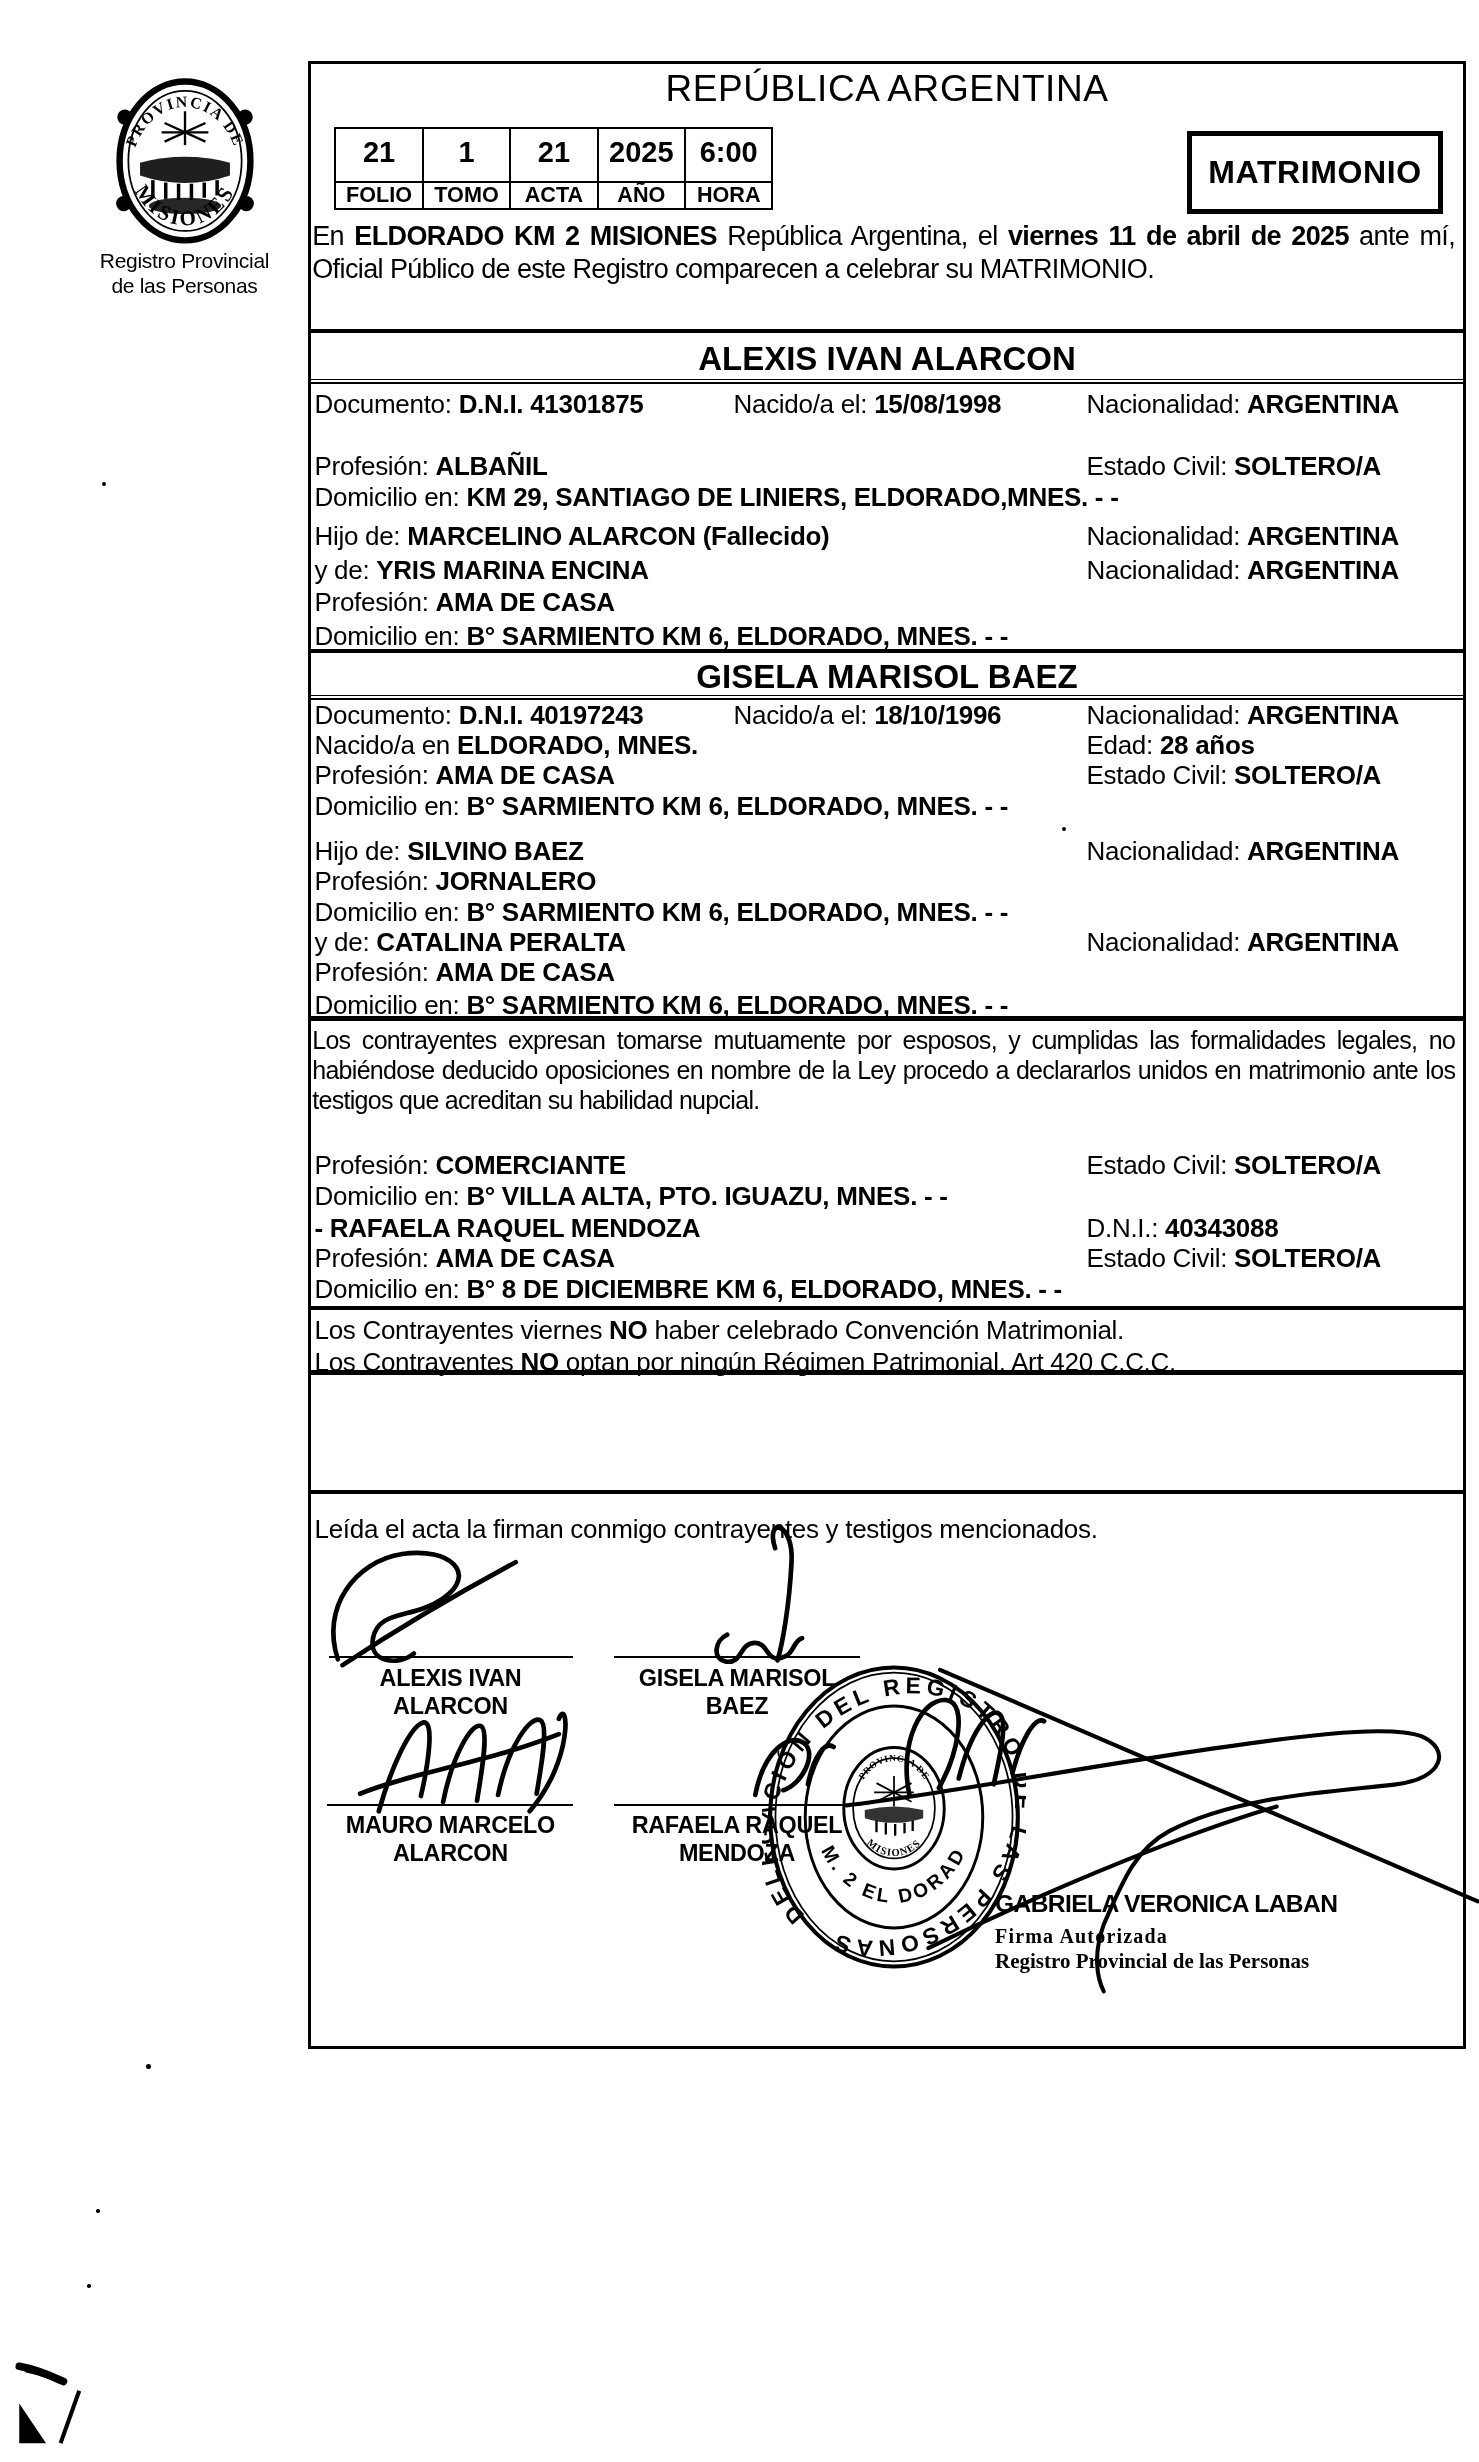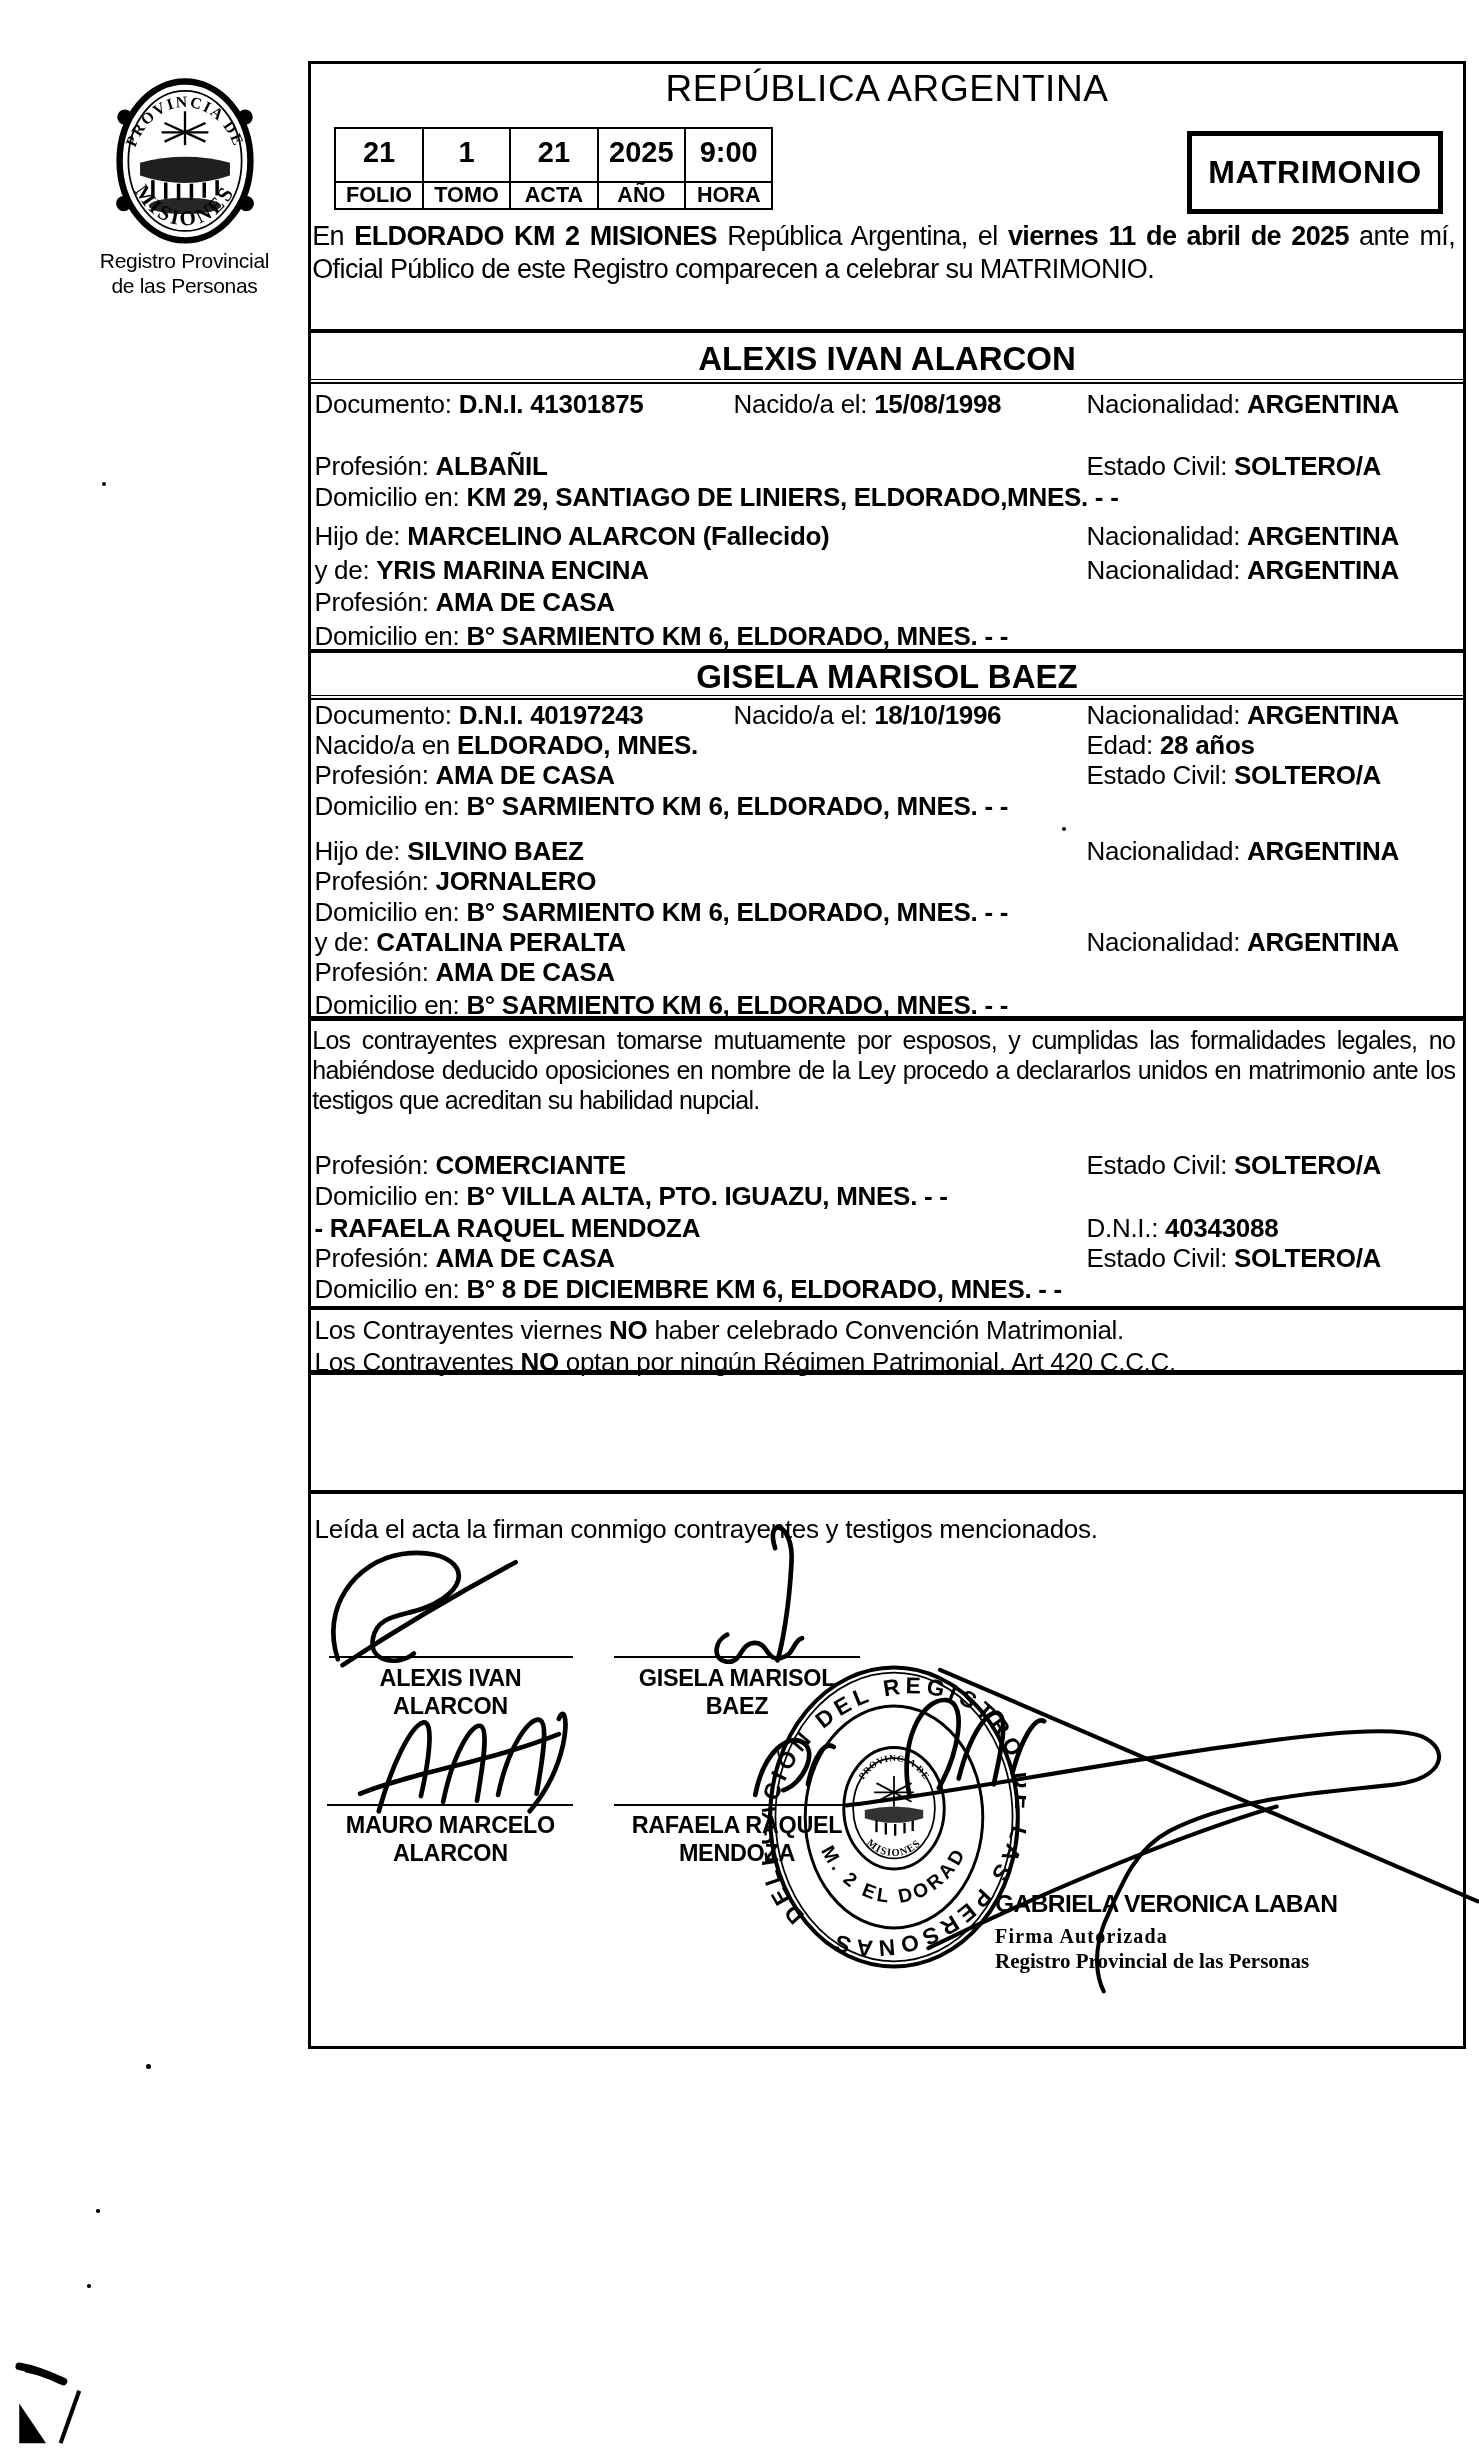--- a/index.html
+++ b/index.html
@@ -97,21 +97,21 @@
   <div class="frame">
 
     <div class="country">REPÚBLICA ARGENTINA</div>
 
     <div class="regtable">
       <div class="trow vals">
         <div class="cell">21</div>
         <div class="cell">1</div>
         <div class="cell">21</div>
         <div class="cell">2025</div>
-        <div class="cell">9:00</div>
+        <div class="cell">6:00</div>
       </div>
       <div class="trow labs">
         <div class="cell">FOLIO</div>
         <div class="cell">TOMO</div>
         <div class="cell">ACTA</div>
         <div class="cell">AÑO</div>
         <div class="cell">HORA</div>
       </div>
     </div>
 

